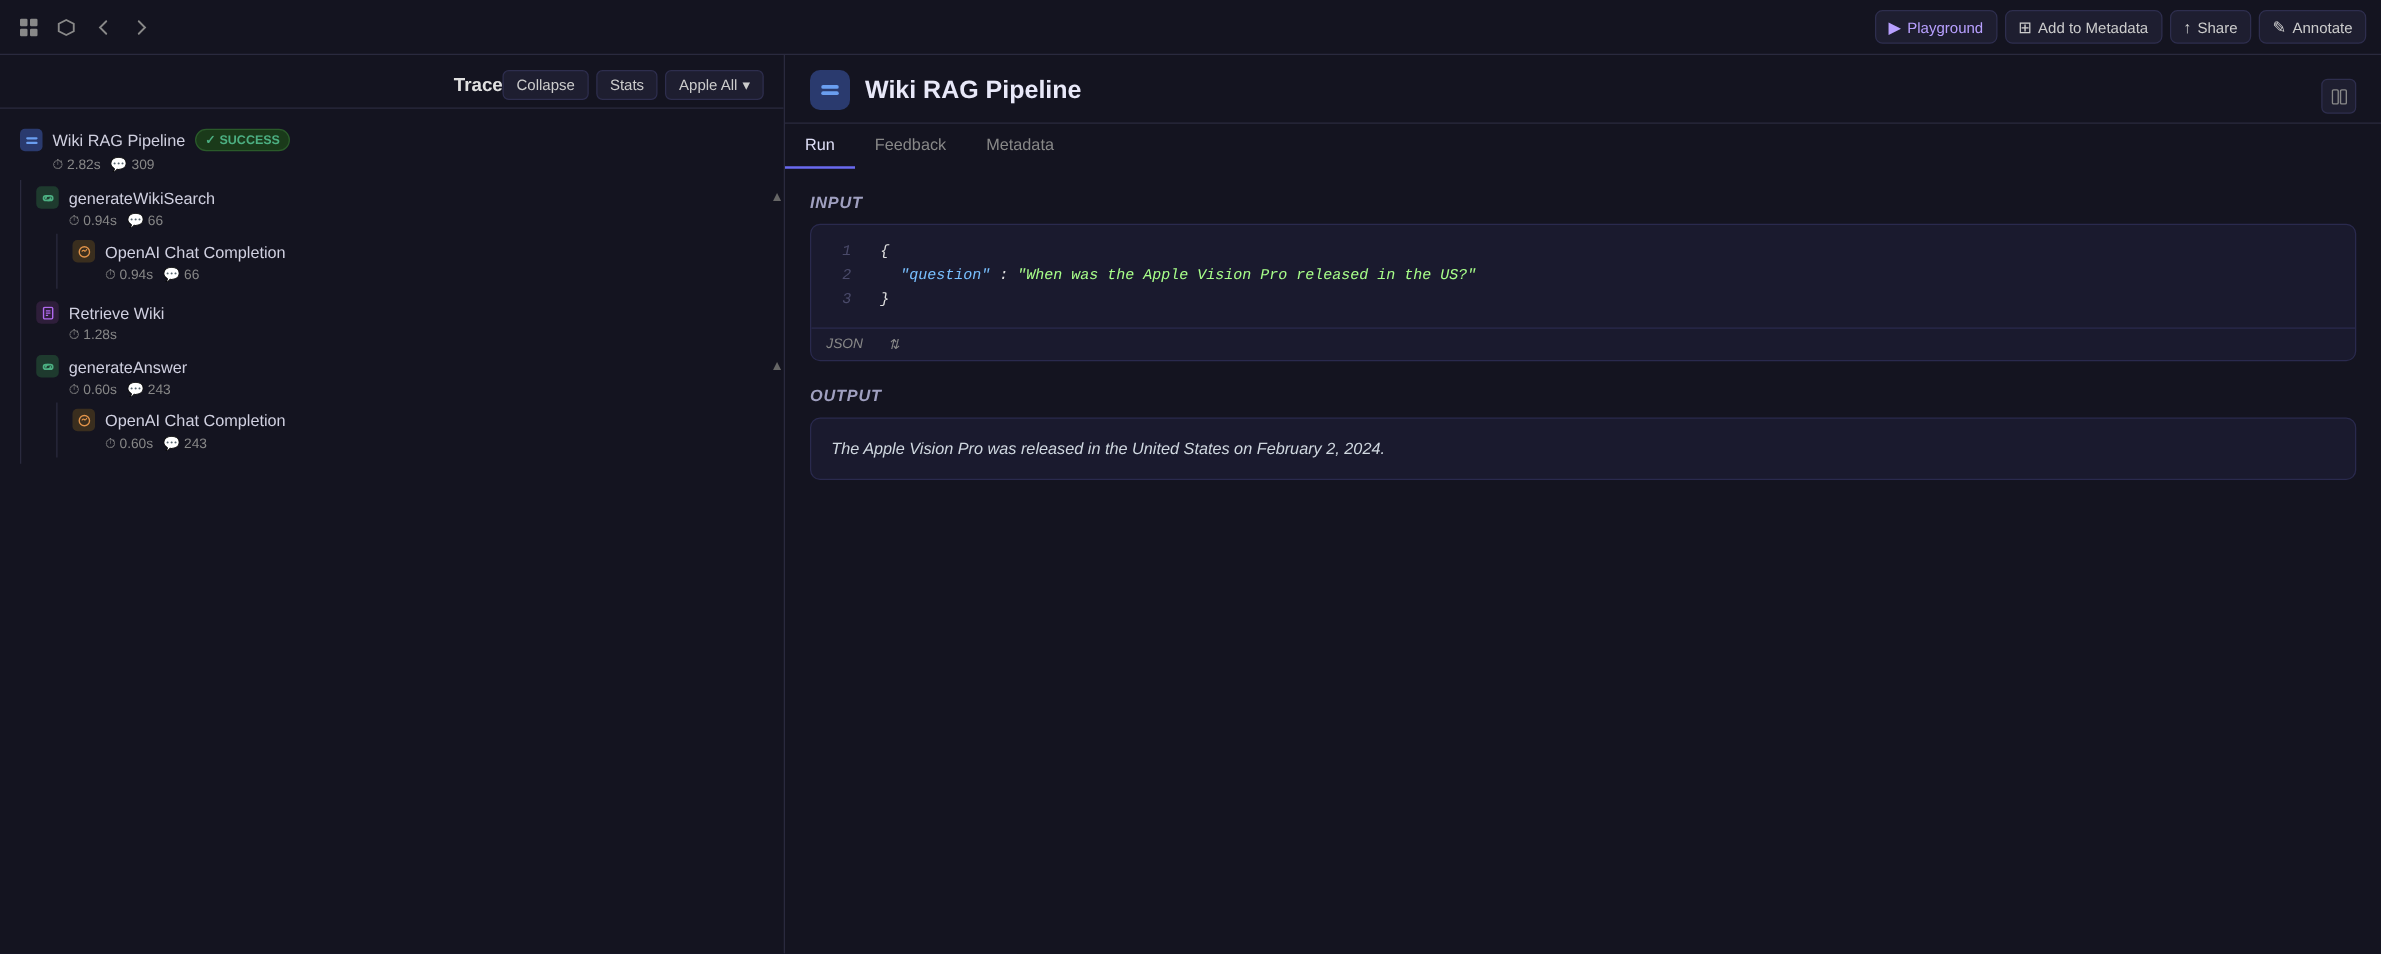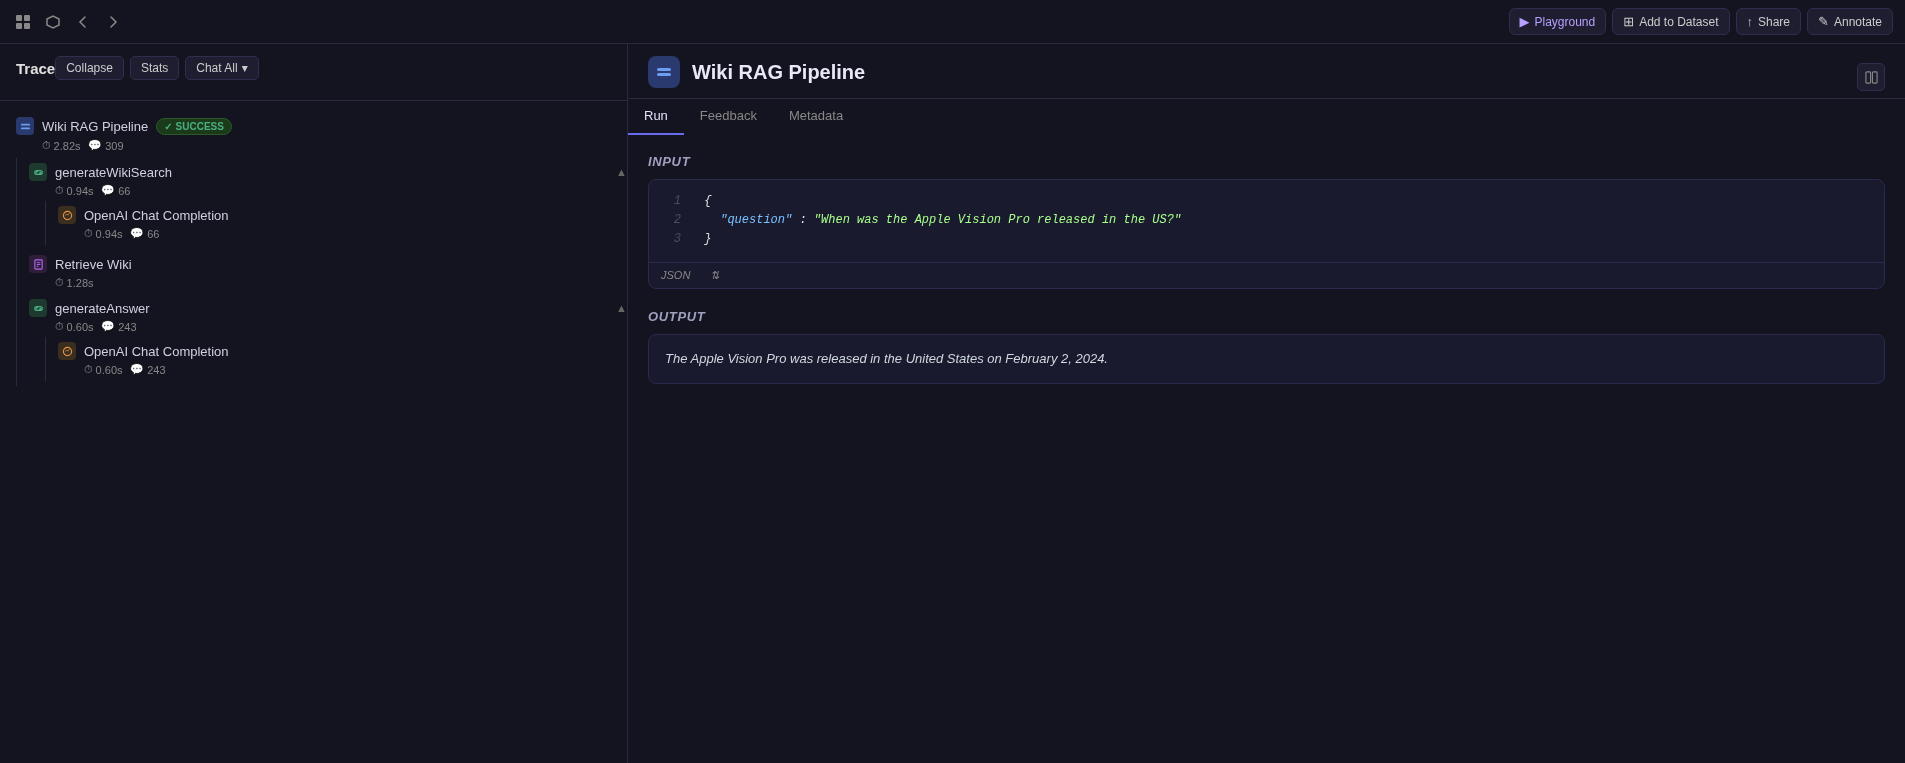--- a/index.html
+++ b/index.html
@@ -80,22 +80,22 @@
       flex-shrink: 0;
       background: #141420;
       border-right: 1px solid #2a2a3e;
       display: flex;
       flex-direction: column;
       overflow: hidden;
     }
     .trace-header {
       display: flex;
       align-items: center;
-      justify-content: flex-start;
-      padding: 12px 16px 20px;
+      justify-content: flex-end;
+      padding: 12px 16px 6px;
       border-bottom: 1px solid #2a2a3e;
     }
     .trace-title {
       font-size: 15px;
       font-weight: 600;
       color: #e0e0e0;
     }
     .trace-actions {
       display: flex;
       align-items: center;
@@ -386,21 +386,21 @@
       </svg>
     </div>
   </div>
   <div class="topbar-right">
     <button class="topbar-btn playground">
       <span class="btn-icon">▶</span>
       <span>Playground</span>
     </button>
     <button class="topbar-btn">
       <span class="btn-icon">⊞</span>
-      <span>Add to Dataset</span>
+      <span>Add to Metadata</span>
     </button>
     <button class="topbar-btn">
       <span class="btn-icon">↑</span>
       <span>Share</span>
     </button>
     <button class="topbar-btn">
       <span class="btn-icon">✎</span>
       <span>Annotate</span>
     </button>
   </div>
@@ -408,21 +408,21 @@
 
 <div class="main-content">
 
   <div class="trace-panel">
     <div class="trace-header">
       <span class="trace-title">Trace</span>
       <div class="trace-actions">
         <button class="trace-btn">Collapse</button>
         <button class="trace-btn">Stats</button>
         <button class="show-all-btn">
-          <span>Chat All</span>
+          <span>Apple All</span>
           <span>▾</span>
         </button>
       </div>
     </div>
 
     <div class="trace-content">
 
       <div class="pipeline-item">
         <div class="pipeline-main">
           <div class="pipeline-icon icon-pipeline">

